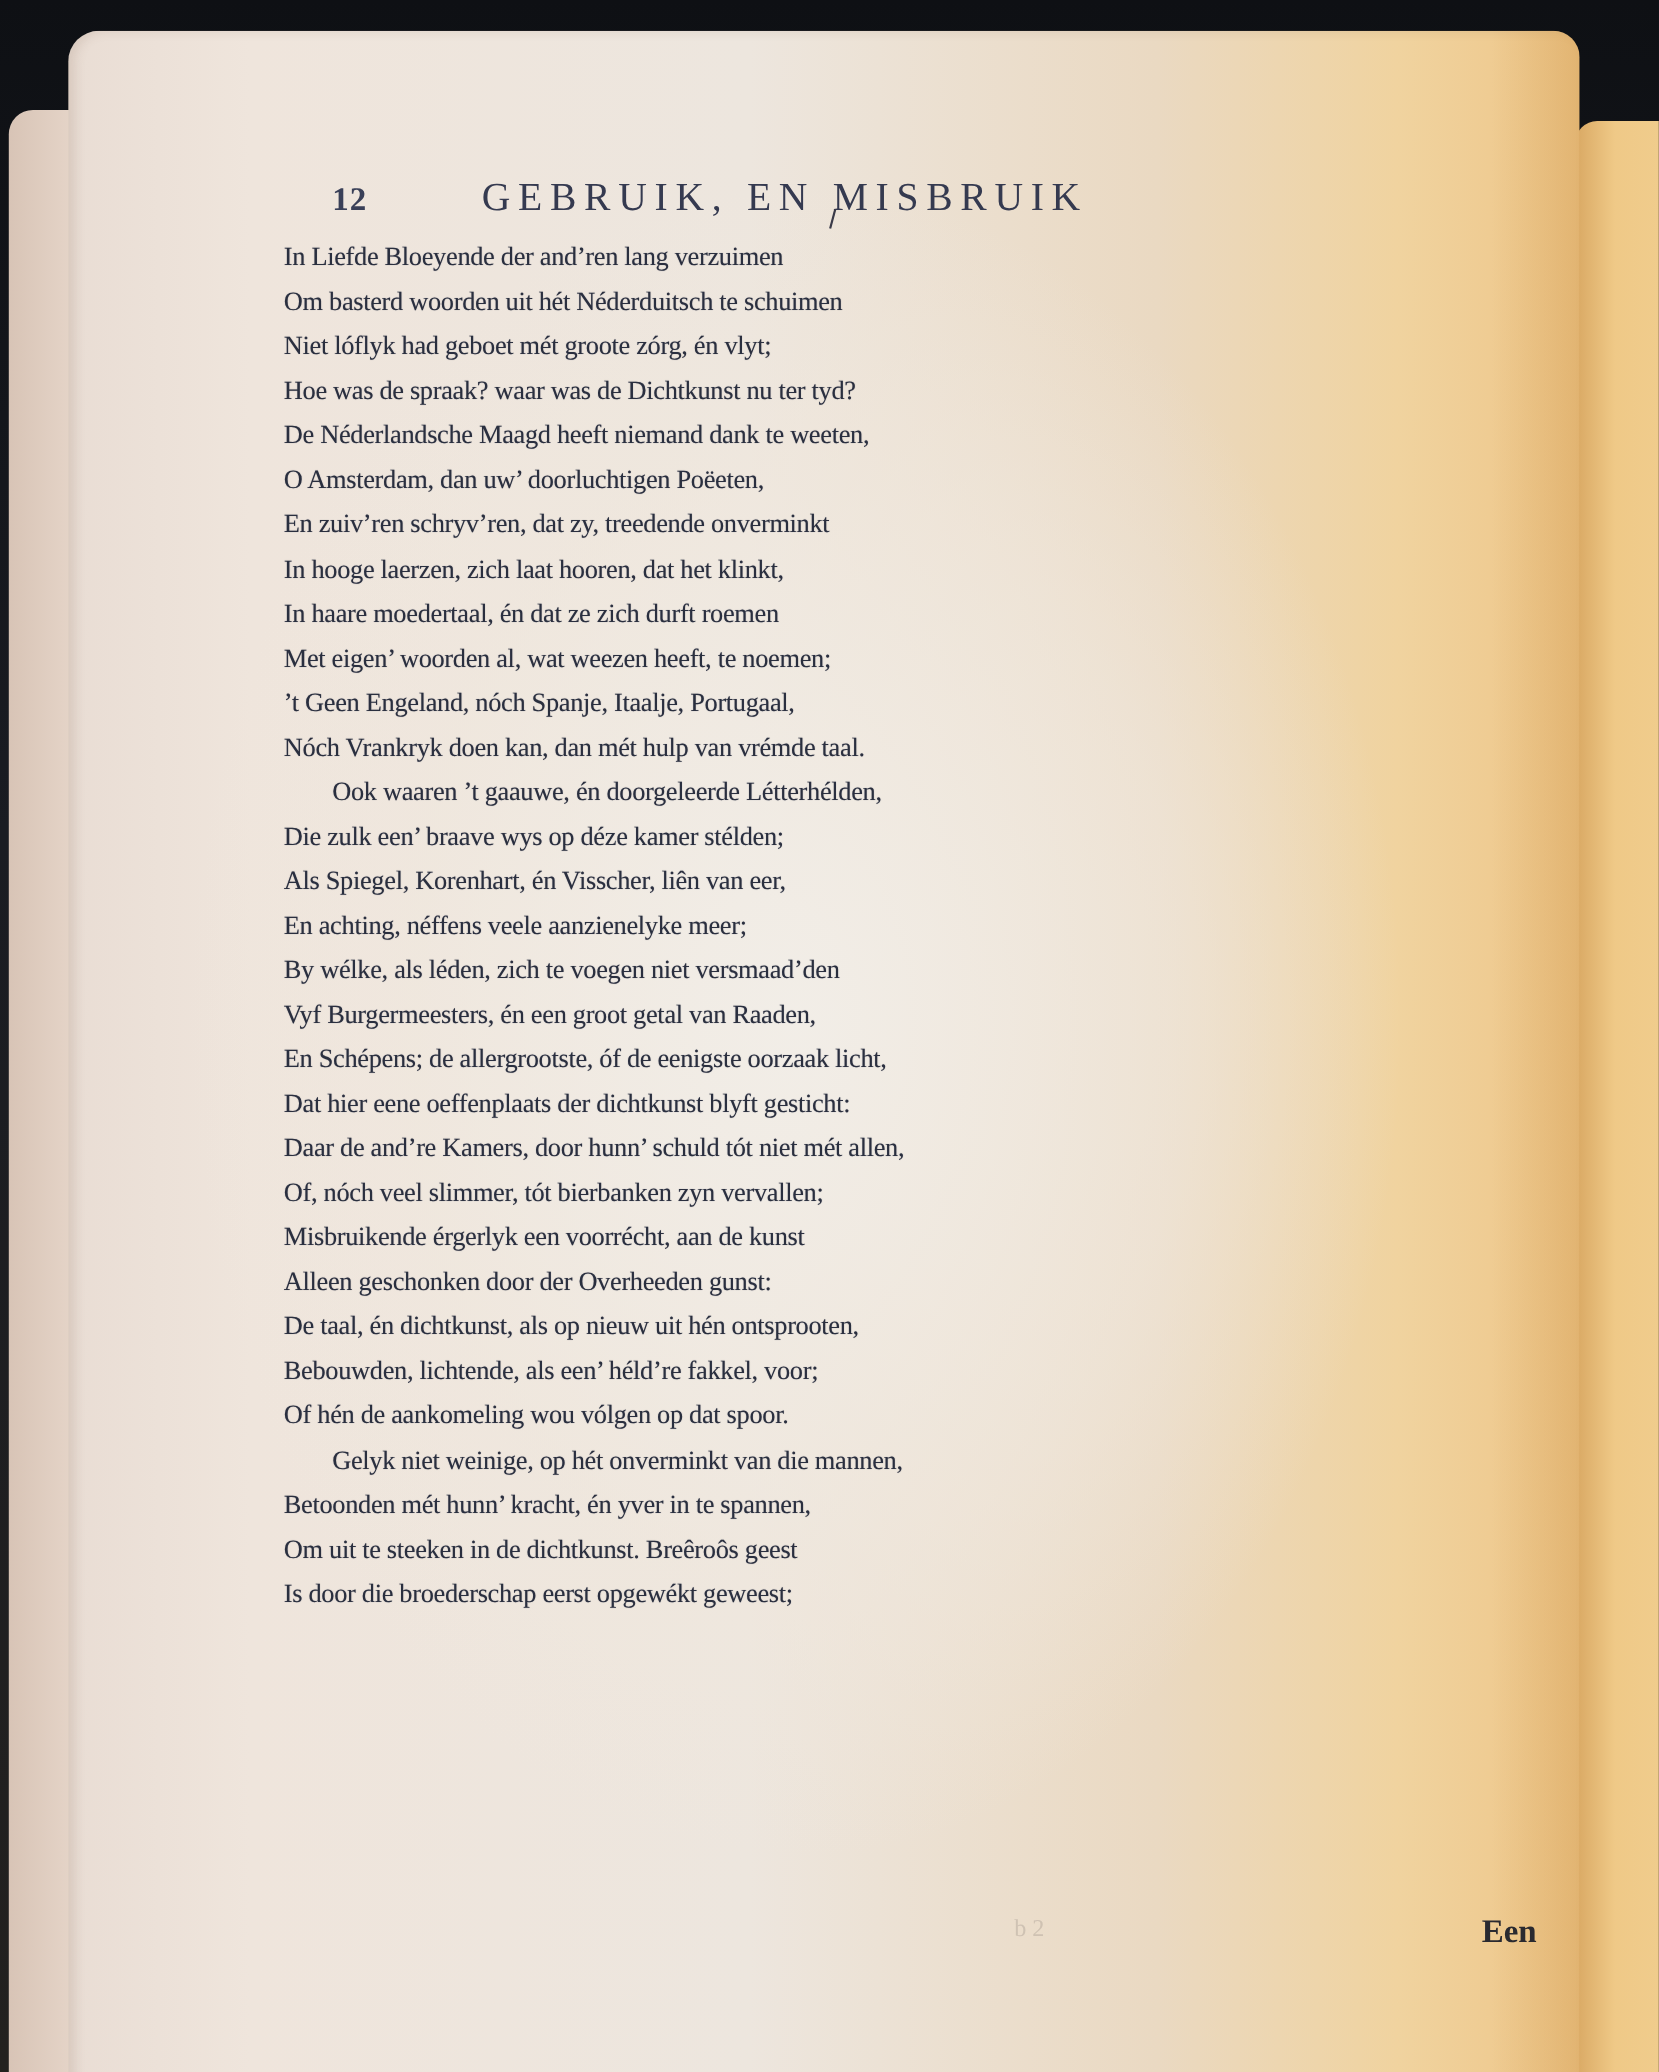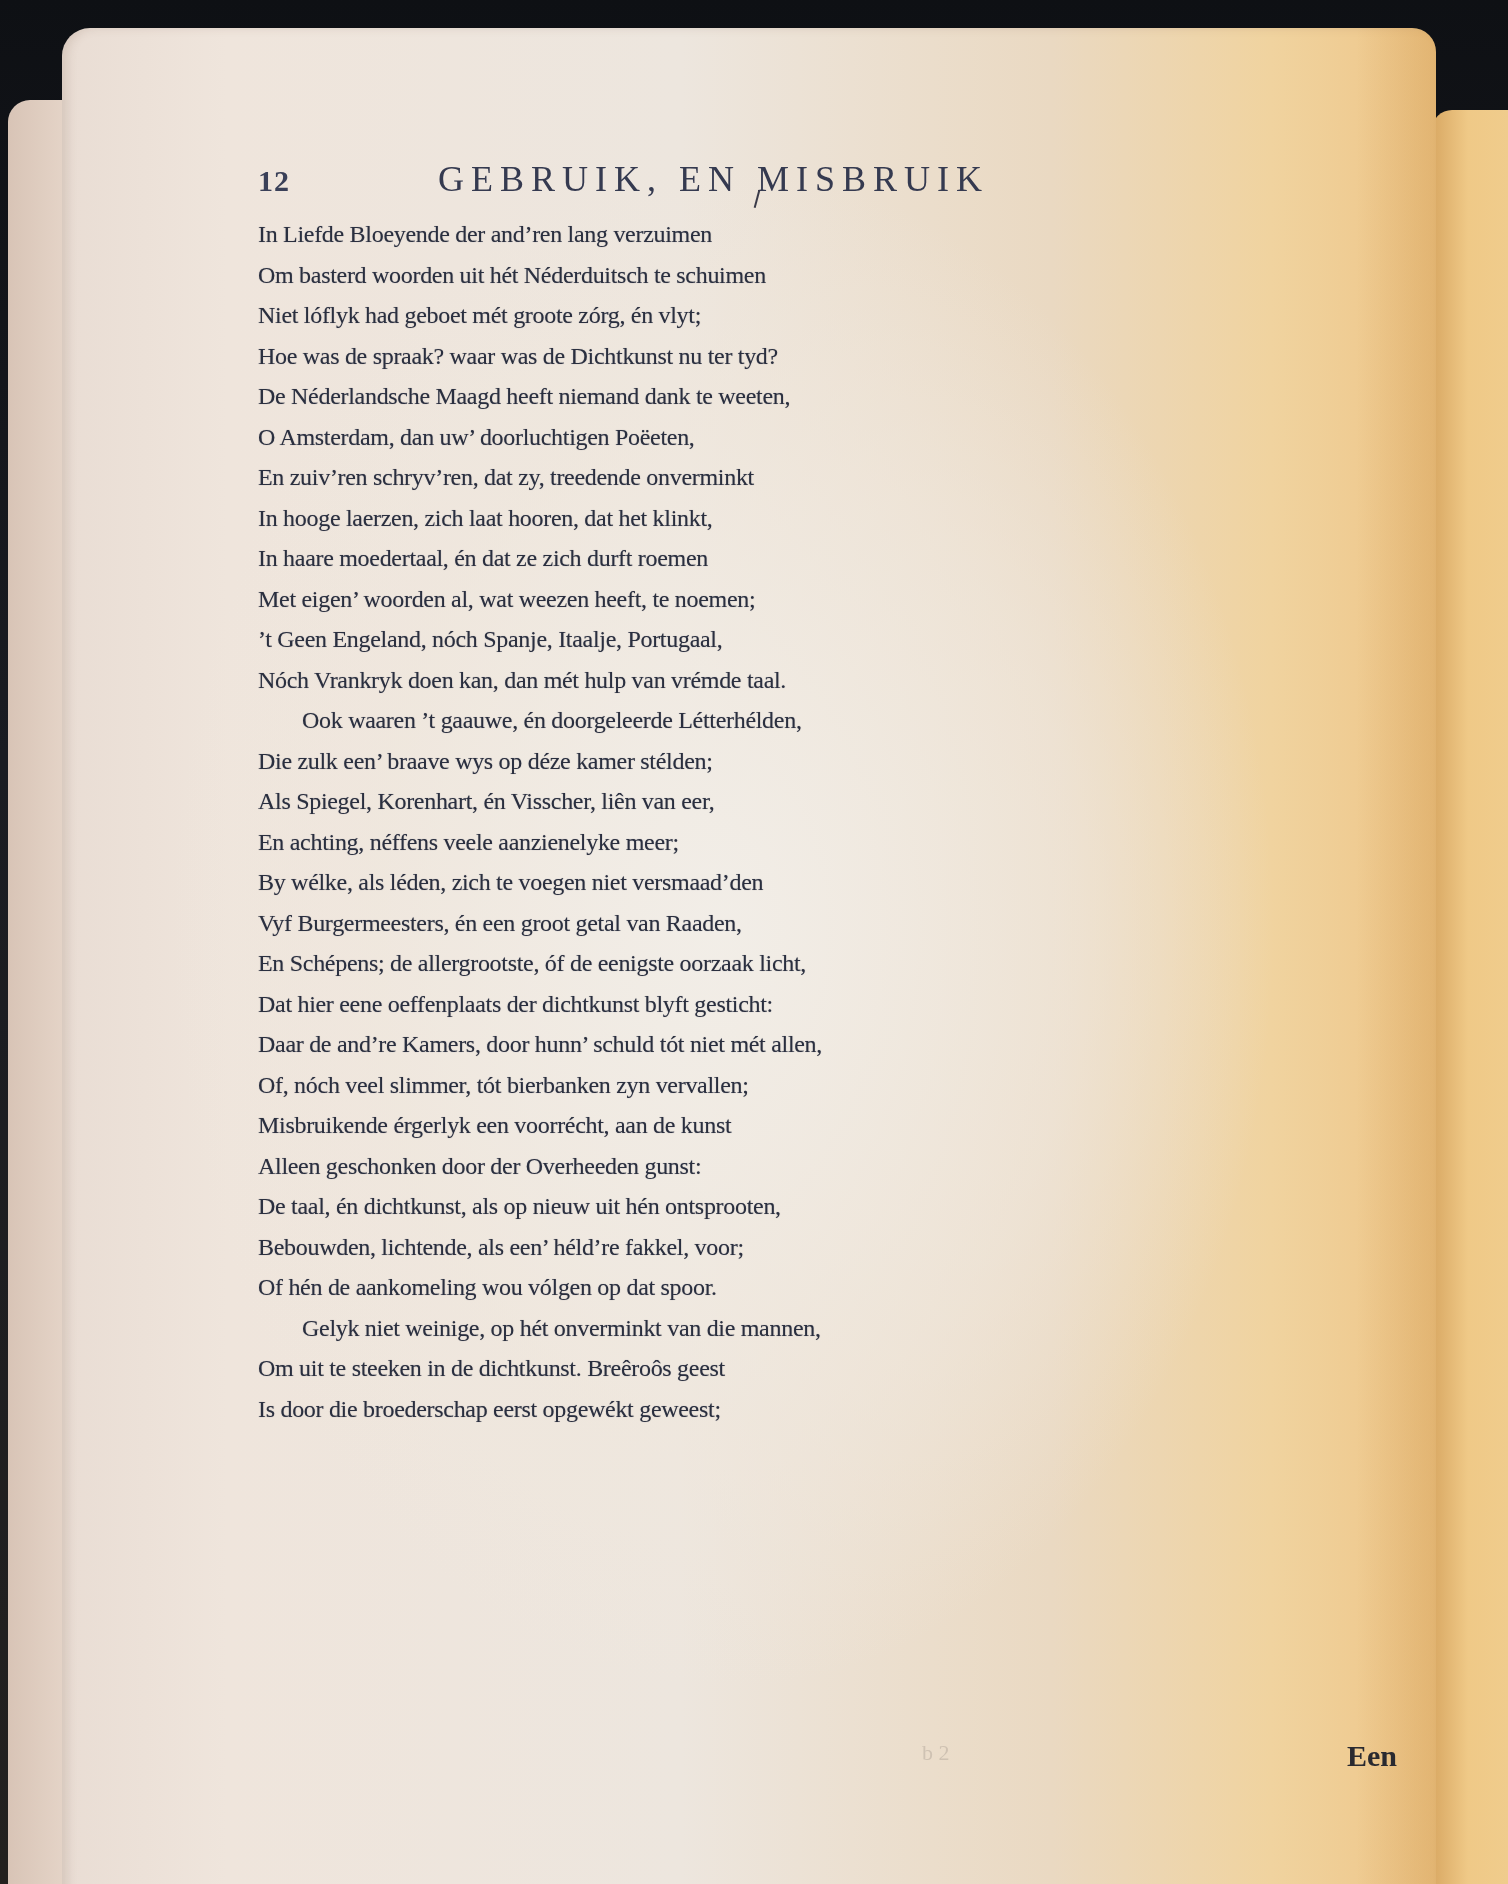--- a/index.html
+++ b/index.html
@@ -47,20 +47,21 @@
     overflow: hidden;
     white-space: pre;
   }
   .text-block {
     position: absolute; left: 196px; top: 130px;
     color: #2b2f3c;
   }
   .running-head {
     display: flex; align-items: baseline;
     height: 56px;
+    text-align: center;
   }
   .folio {
     font-size: 30px; font-weight: bold; width: 120px; letter-spacing: 1px;
     color: #3a4058;
   }
   .head-title {
     font-size: 36px; letter-spacing: 7px; color: #353a50;
     margin-left: 60px;
   }
   .accent-mark {
@@ -123,20 +124,21 @@
         <li>En Schépens;  de allergrootste,  óf de eenigste oorzaak licht,</li>
         <li>Dat hier eene oeffenplaats der dichtkunst blyft gesticht:</li>
         <li>Daar de and’re Kamers,  door hunn’ schuld tót niet mét allen,</li>
         <li>Of,  nóch veel slimmer,  tót bierbanken zyn vervallen;</li>
         <li>Misbruikende érgerlyk een voorrécht,  aan de kunst</li>
         <li>Alleen geschonken door der Overheeden gunst:</li>
         <li>De taal,  én dichtkunst,  als op nieuw uit hén ontsprooten,</li>
         <li>Bebouwden,  lichtende,  als een’ héld’re fakkel,  voor;</li>
         <li>Of hén de  aankomeling wou vólgen op dat spoor.</li>
         <li class="indent">Gelyk niet weinige,  op hét onverminkt van die mannen,</li>
+        <li>Betoonden mét hunn’ kracht,  én yver in te spannen,</li>
         <li>Om uit te steeken in de dichtkunst.  Breêroôs geest</li>
         <li>Is door die broederschap eerst opgewékt geweest;</li>
       </ul>
   </div>
 
   <span class="sig-ghost">b 2</span>
   <span class="catchword">Een</span>
 </div>
 
 </body></html>

